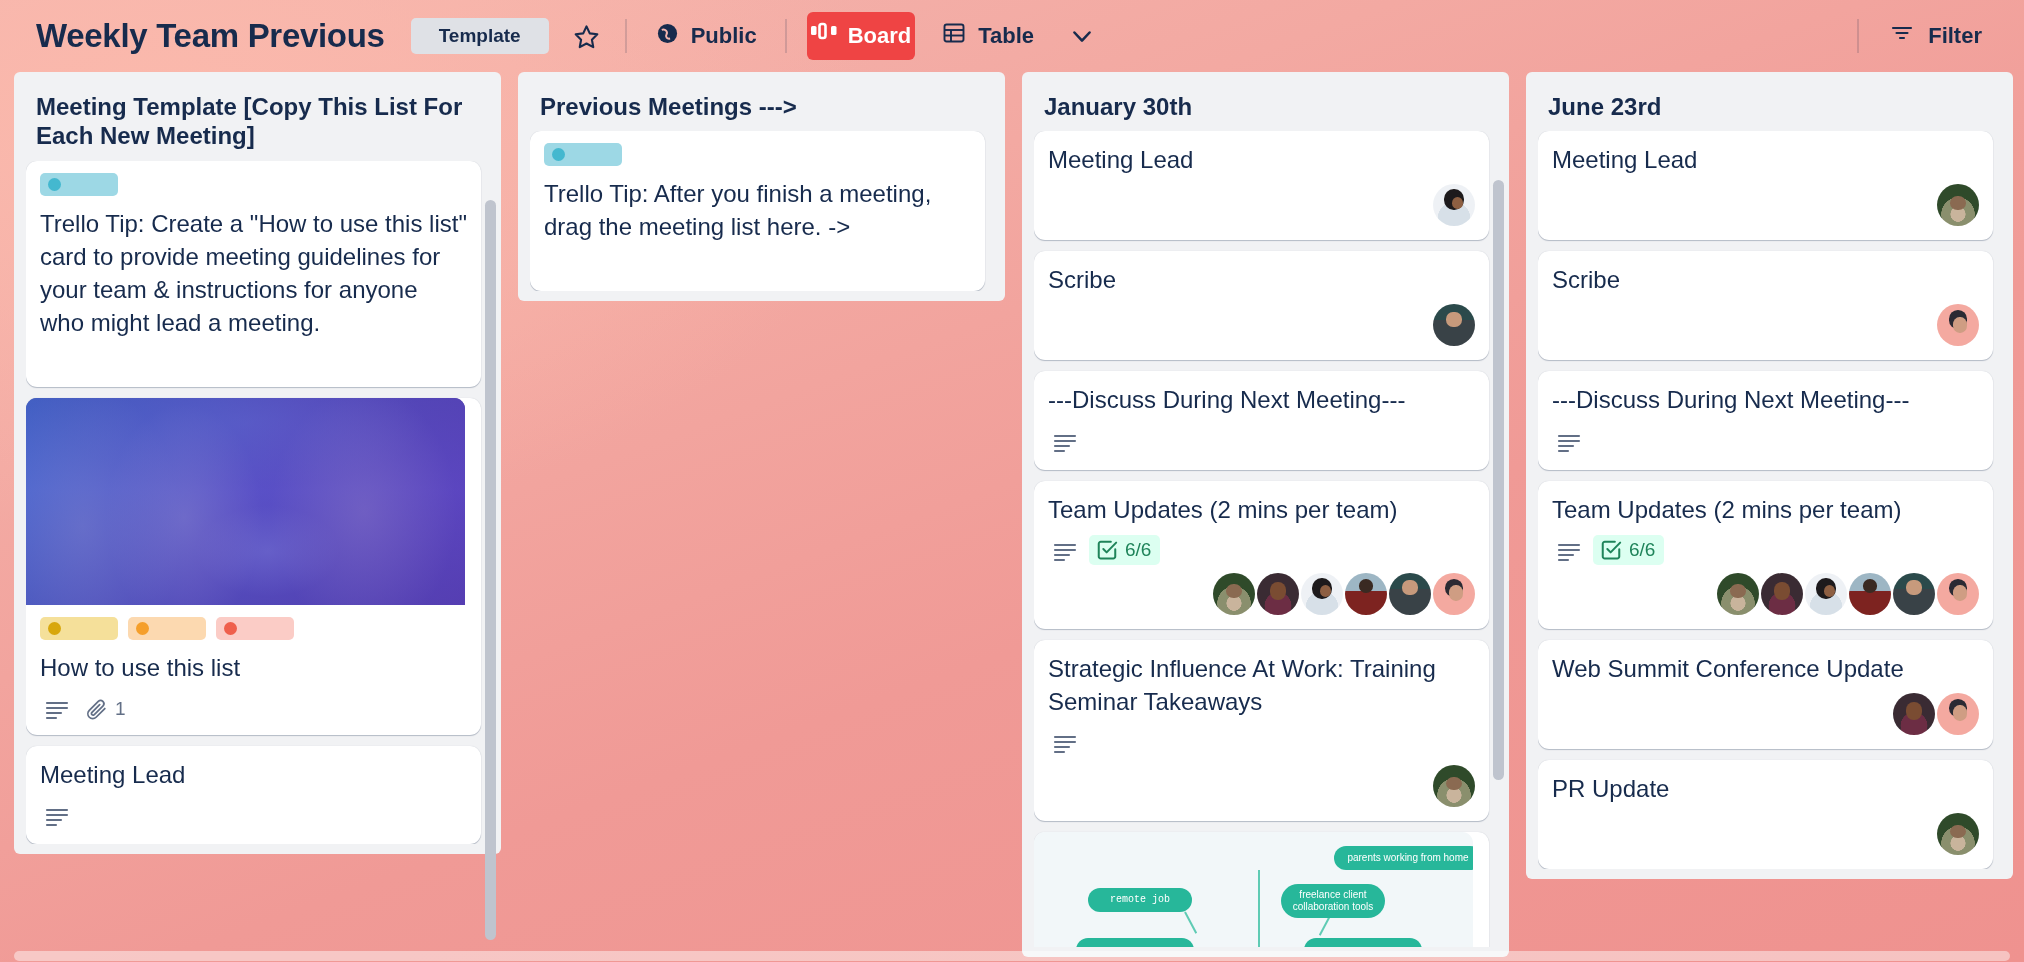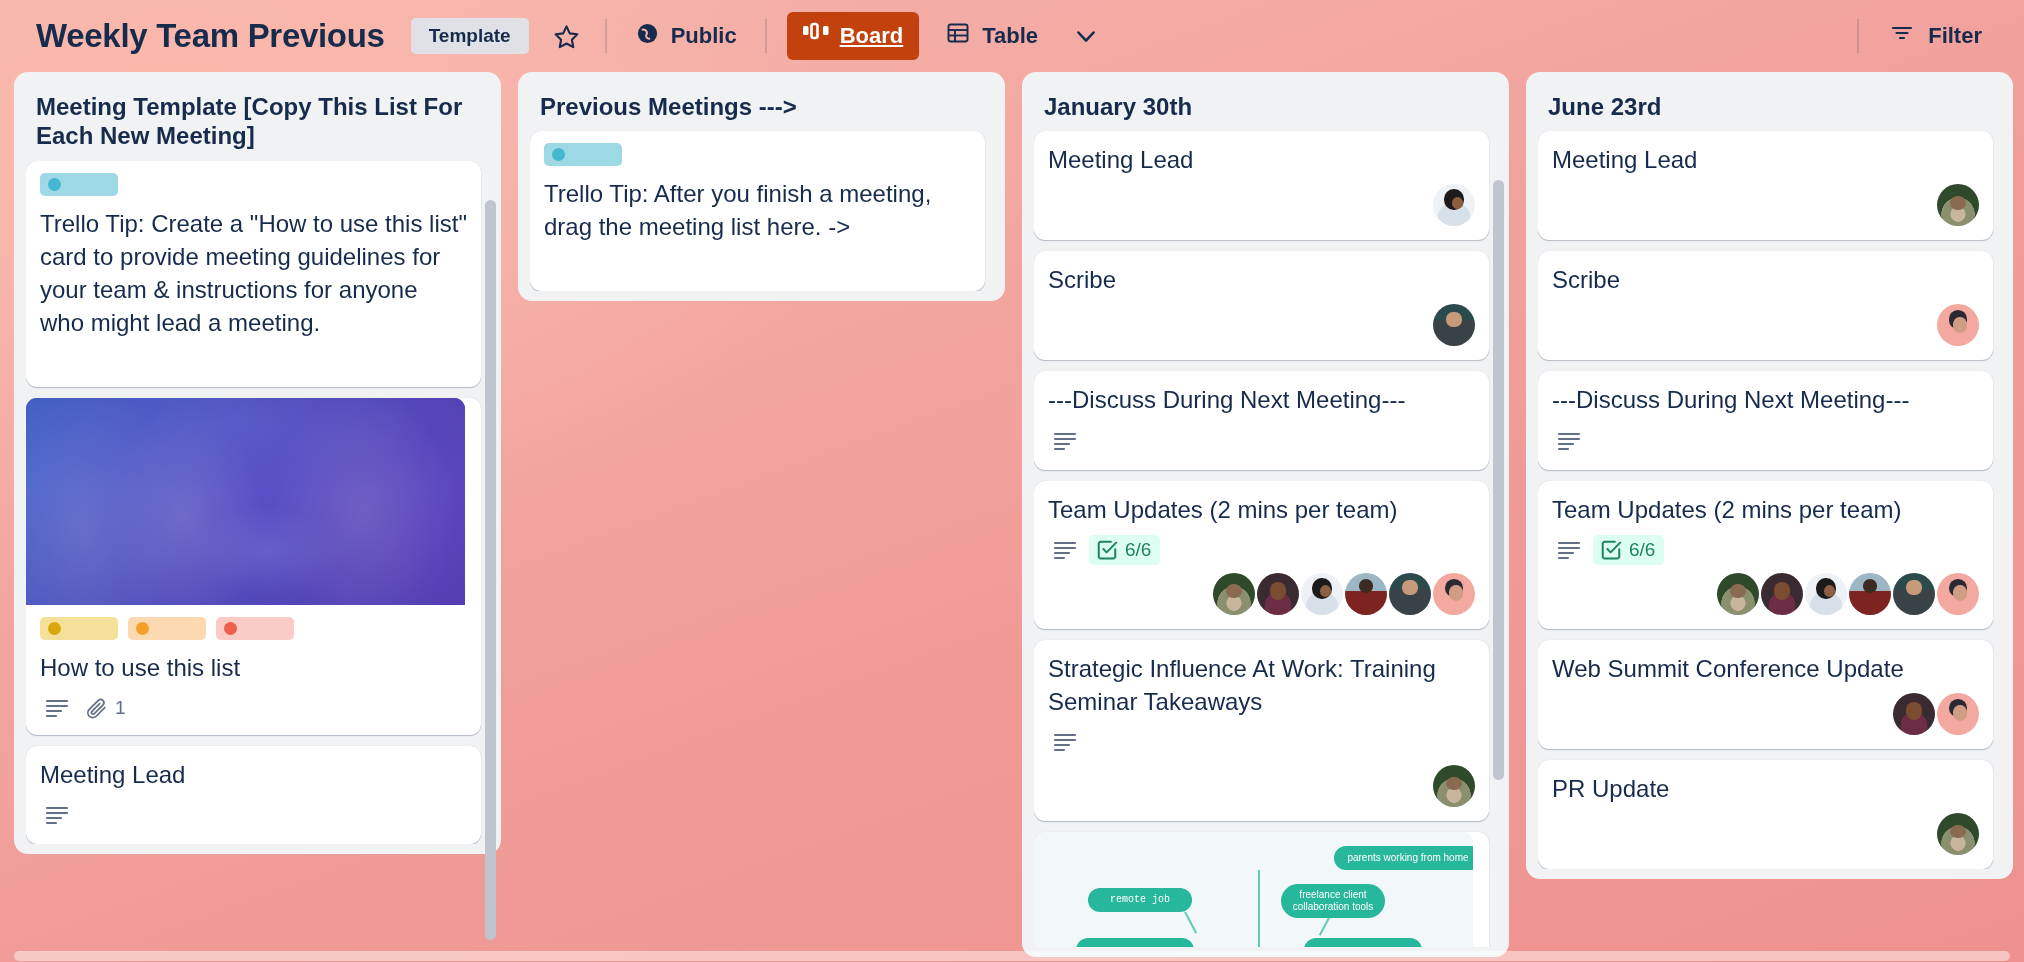--- a/index.html
+++ b/index.html
@@ -44,63 +44,62 @@
     padding: 0 14px;
     cursor: pointer;
     white-space: nowrap;
     font-weight: bold;
   }
   #template-badge {
     margin-left: 26px;
     background: #dfe1e6;
     border-radius: 5px;
     height: 36px;
-    padding: 0 18px;
+    padding: 0 28px;
     display: inline-flex;
     align-items: center;
     font-size: 19px;
     font-weight: bold;
     color: #172b4d;
     cursor: pointer;
   }
   #star-button { margin-left: 14px; width: 48px; padding: 0; font-size: 26px; }
   .hdr-divider {
     width: 2px; height: 34px;
     background: rgba(23,43,77,0.16);
     margin: 0 14px;
     flex: 0 0 auto;
   }
   #tab-board {
-    background: #c2410c;
+    background: #ef4444;
     color: #ffffff;
     font-weight: bold;
     margin-left: 6px;
-    padding: 0 16px;
-    text-decoration: underline;
+    padding: 0 4px;
   }
   #tab-table { font-weight: bold; margin-left: 10px; padding: 0 16px; }
   #views-chevron { width: 52px; padding: 0; margin-left: 6px; }
   #header-spacer { flex: 1 1 auto; }
   #filter-button { font-weight: bold; gap: 13px; padding: 0 16px; }
 
   
   #board-canvas {
     position: absolute;
     top: 72px; left: 0;
     width: 2024px; height: 890px;
     display: flex;
     align-items: flex-start;
     gap: 17px;
     padding: 0 14px;
   }
   .list {
     width: 487px;
     flex: 0 0 487px;
     background: #f1f2f4;
-    border-radius: 14px;
+    border-radius: 6px;
     padding: 12px 6px 10px 12px;
     display: flex;
     flex-direction: column;
     max-height: 885px;
     position: relative;
   }
   .list.autoheight { max-height: none; }
   .list-header {
     font-size: 24px;
     font-weight: bold;
@@ -162,21 +161,21 @@
     width: 78px; height: 23px;
     border-radius: 5px;
     display: flex; align-items: center;
     padding-left: 8px;
     cursor: pointer;
   }
   .label-dot { width: 13px; height: 13px; border-radius: 50%; }
 
   .badges {
     display: flex;
-    align-items: center;
+    align-items: flex-end;
     gap: 7px;
     margin-top: 9px;
     min-height: 30px;
     flex-wrap: wrap;
   }
   .badge {
     display: inline-flex;
     align-items: center;
     gap: 7px;
     color: #626f86;

